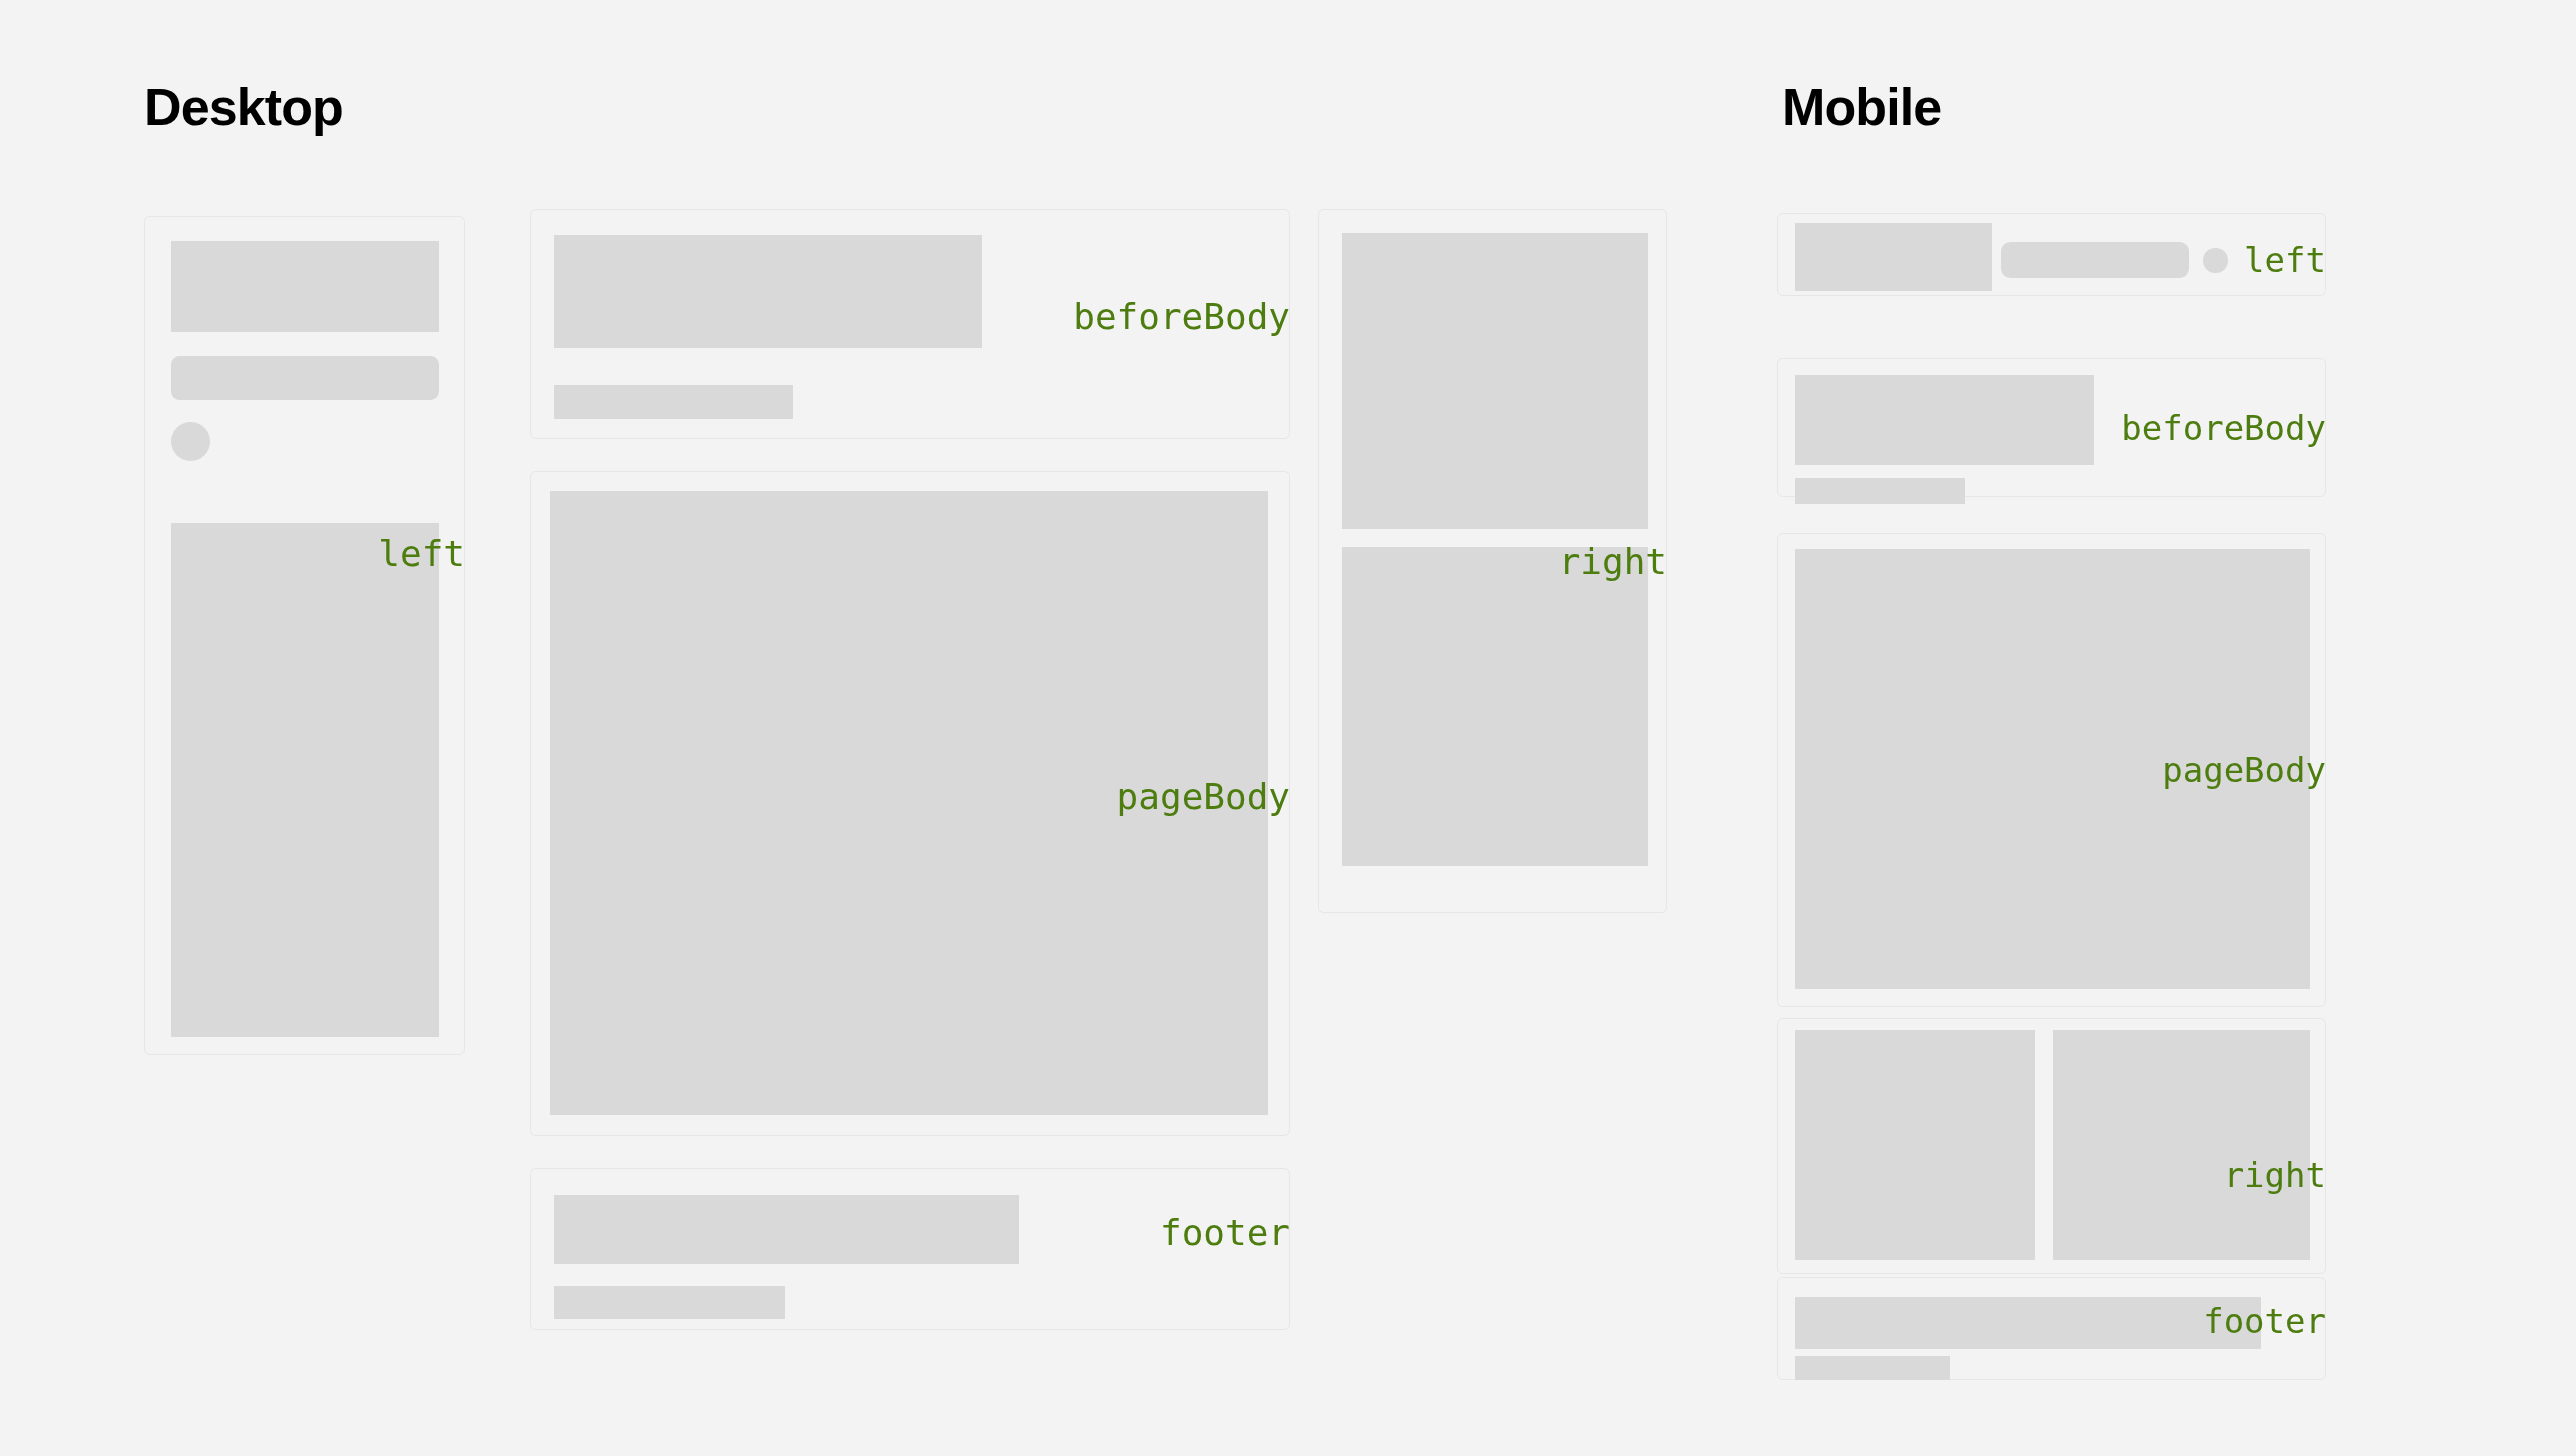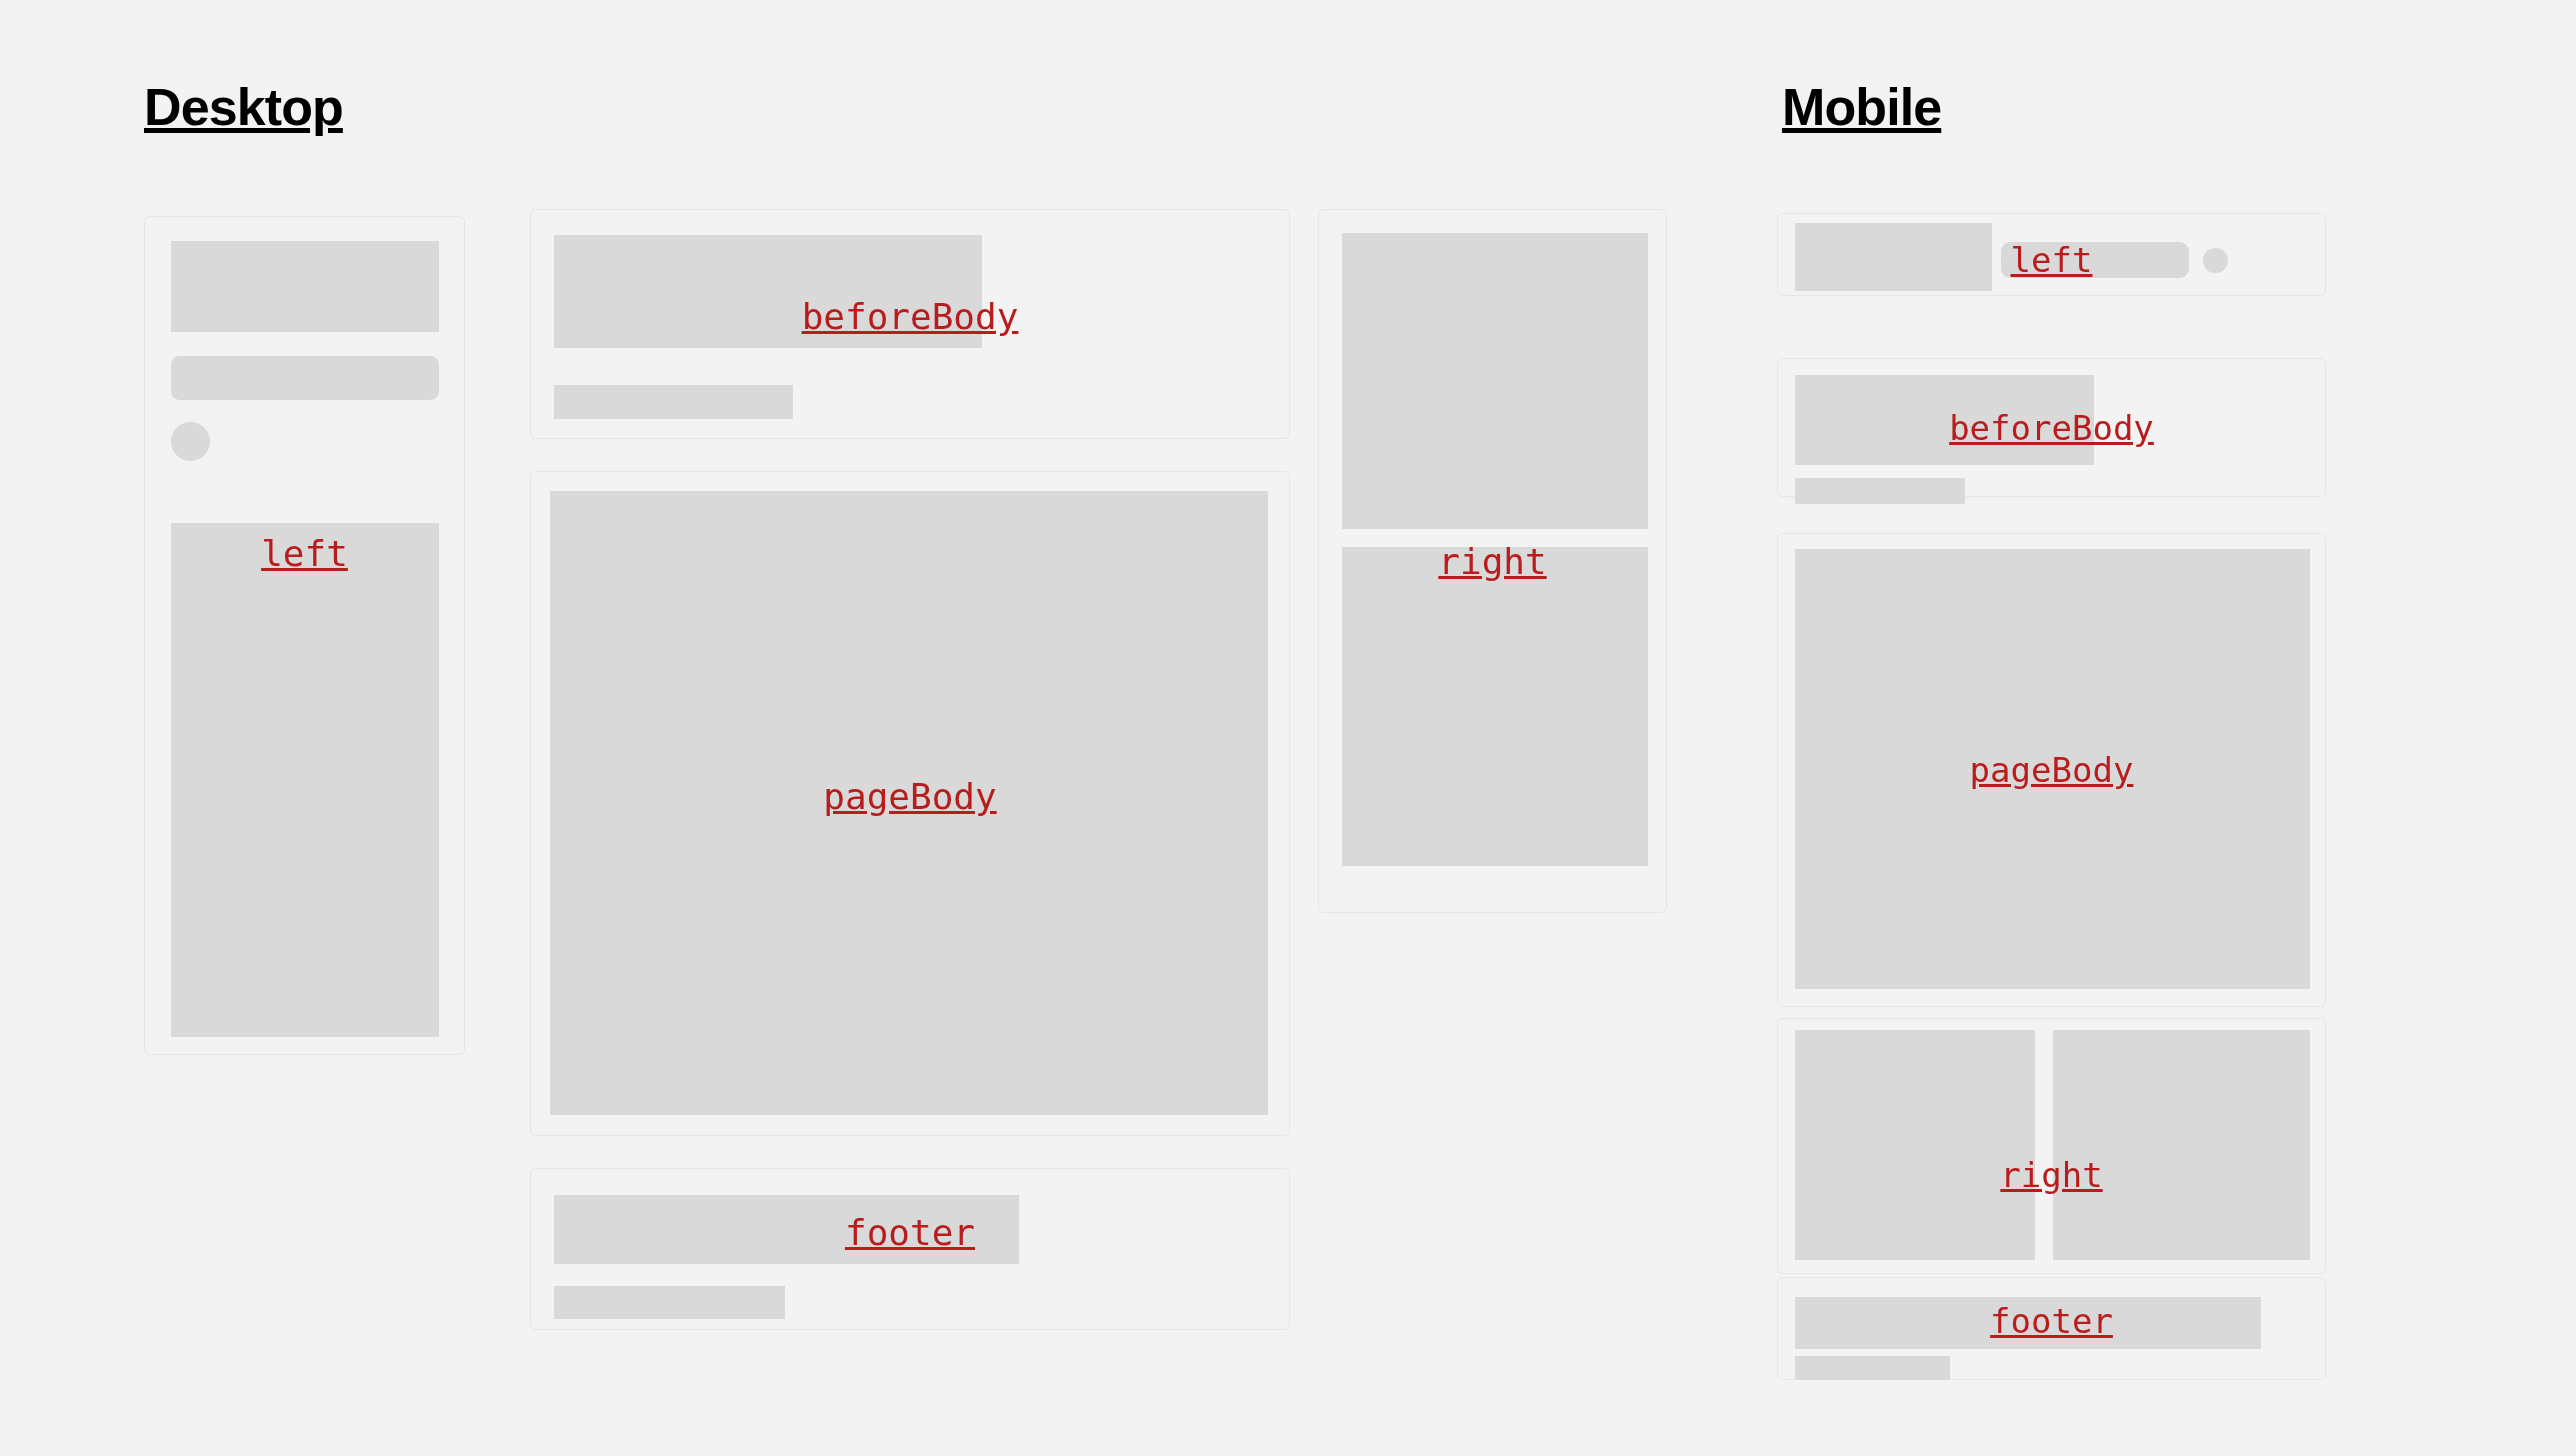--- a/index.html
+++ b/index.html
@@ -1,15 +1,15 @@
 <!DOCTYPE html>
 <html style="font-size:15px"><head>
 <meta charset="utf-8">
 <style>
-  * { box-sizing: border-box; margin: 0; padding: 0; text-decoration: underline; }
+  * { box-sizing: border-box; margin: 0; padding: 0; }
 
   html, body {
     width: 2576px;
     height: 1456px;
     background: #f3f3f3;
     font-family: "Liberation Sans", sans-serif;
     overflow: hidden;
   }
 
   .stage { position: relative; width: 2576px; height: 1456px; }
@@ -43,23 +43,23 @@
   }
   .sk-rounded { border-radius: 7.5px; }
   .sk-circle  { border-radius: 50%; }
 
   
   .slot-label {
     position: absolute;
     font-family: "DejaVu Sans Mono", "Liberation Mono", monospace;
     font-size: 36px;
     line-height: 1;
-    color: #b91c1c;
+    color: #4d7c0f;
     white-space: nowrap;
-    text-align: center;
+    text-align: right;
     pointer-events: none;
     z-index: 5;
   }
   .slot-label.m { font-size: 34px; }
 
   
   #d-left-card { left: 144px; top: 216px; width: 321px; height: 839px; }
   #d-left-sk-1 { left: 26px;  top: 23.5px;  width: 268px; height: 91px; }
   #d-left-sk-2 { left: 26px;  top: 139px; width: 268px; height: 44px; border-radius: 8.5px; }
   #d-left-sk-3 { left: 26px;  top: 205px; width: 39px;  height: 39px; }

